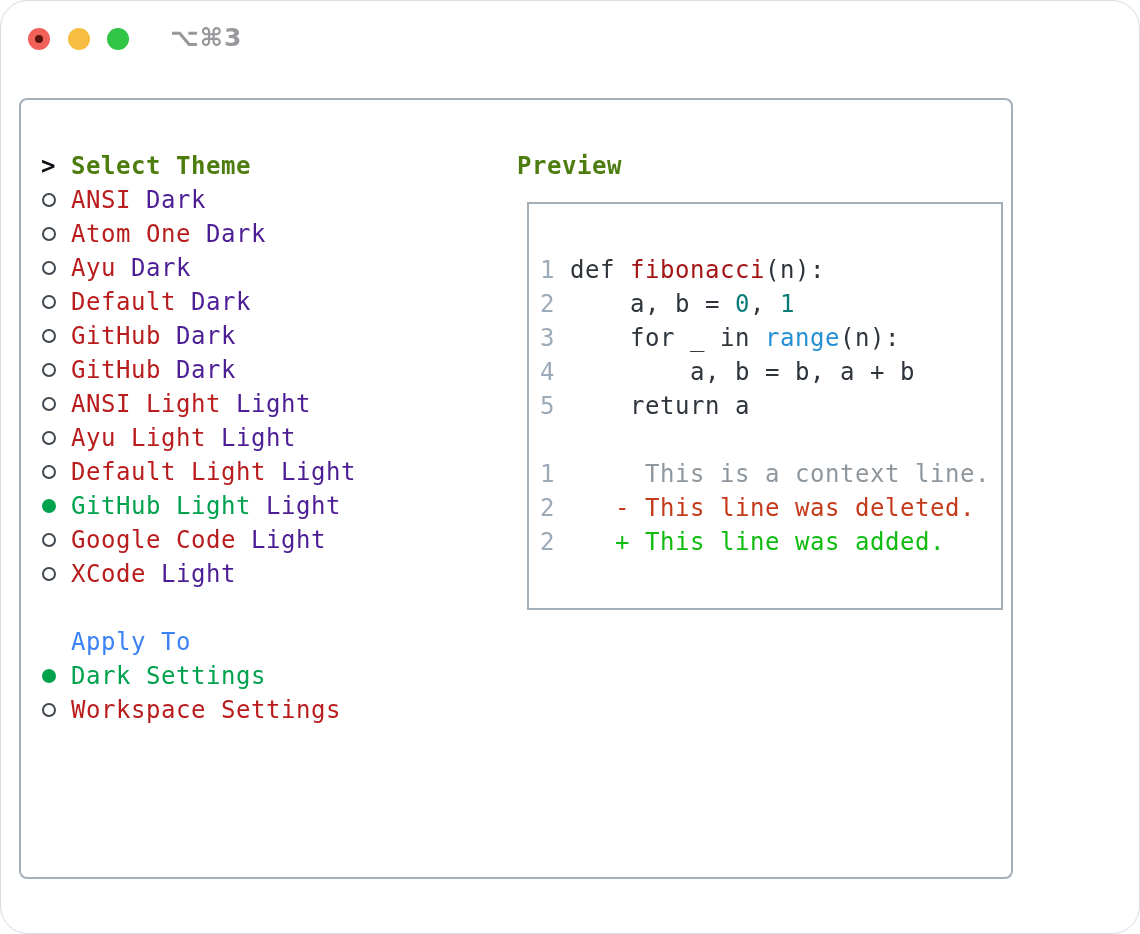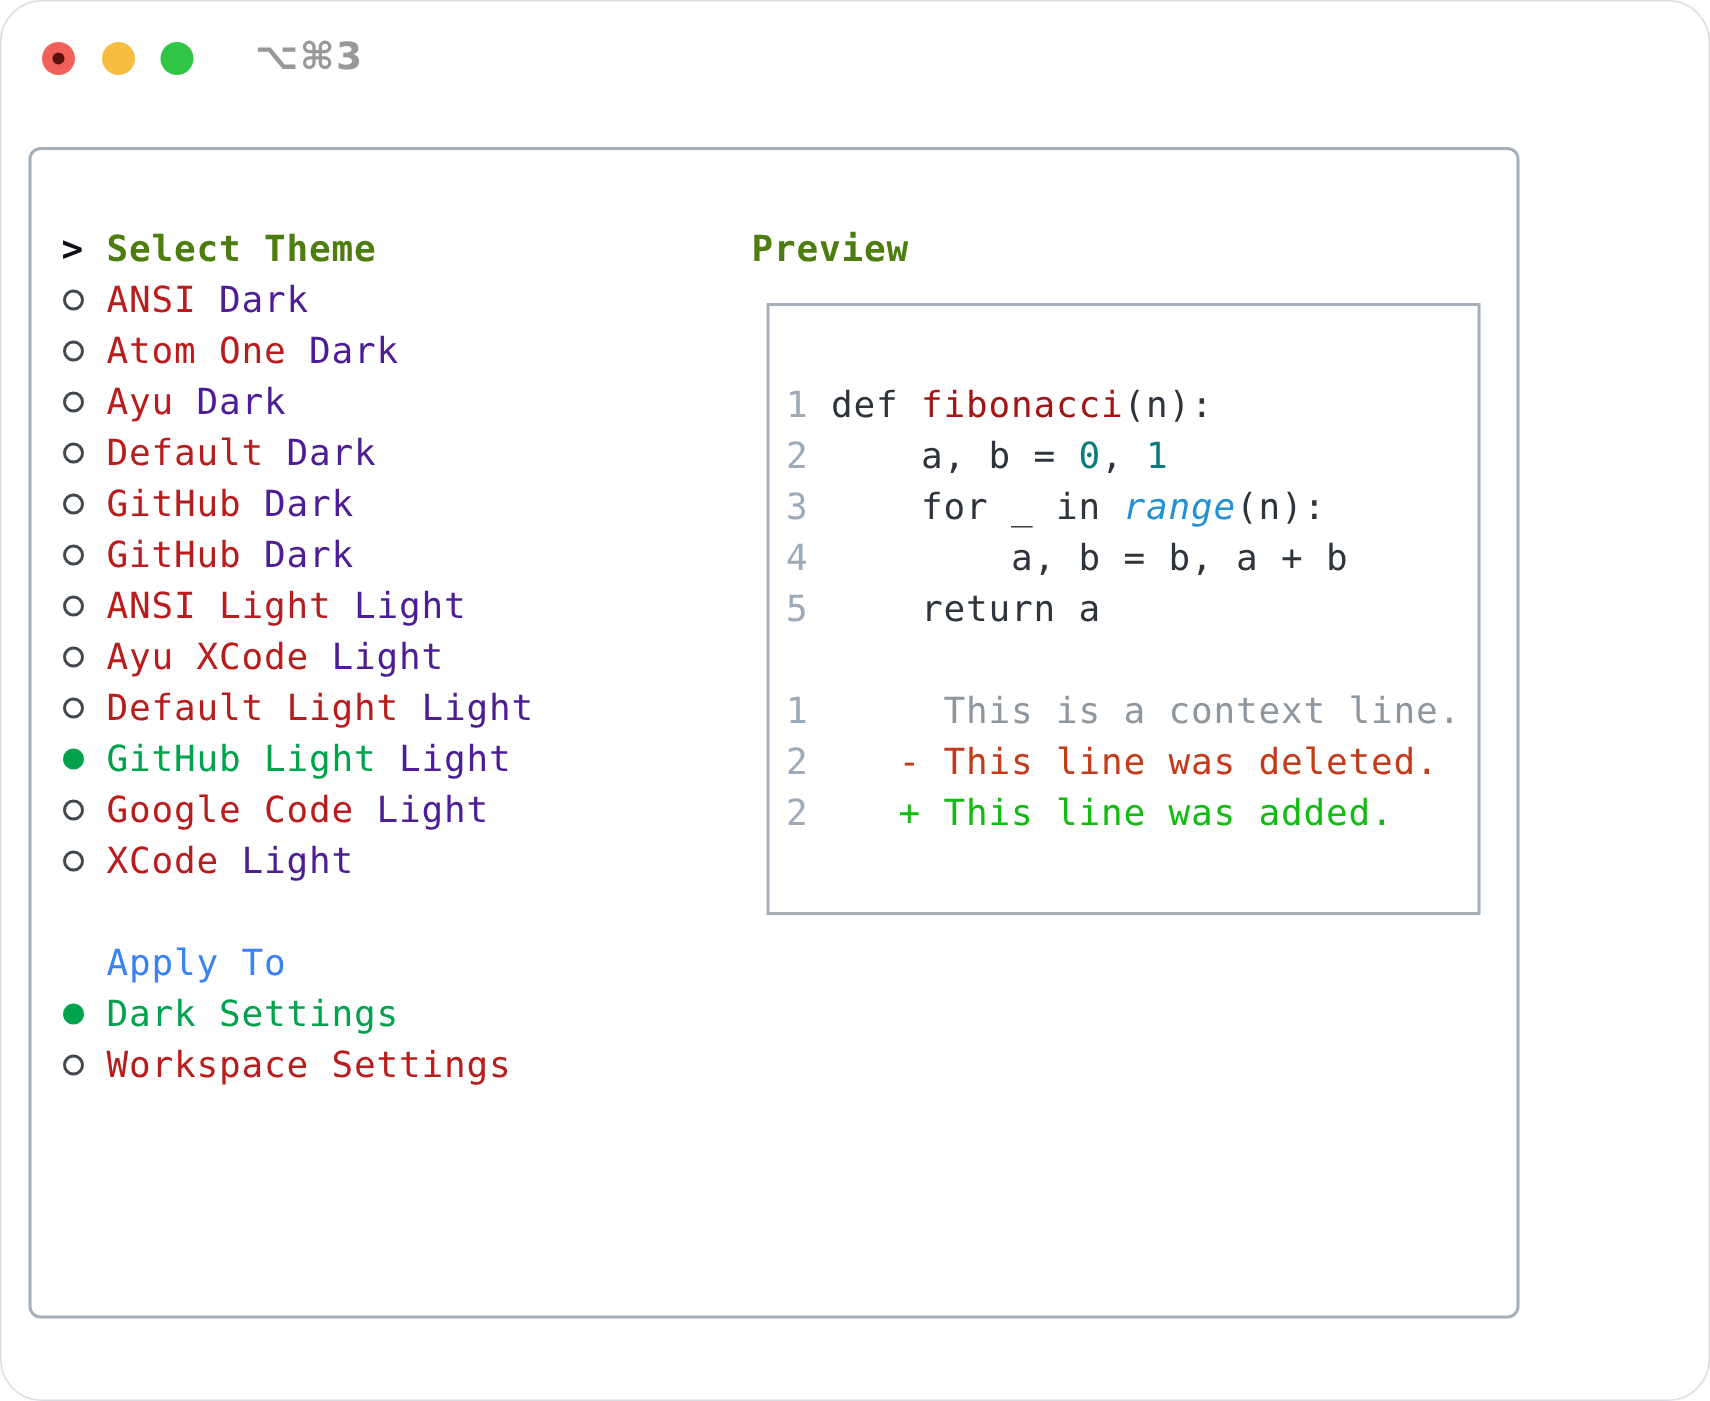--- a/index.html
+++ b/index.html
@@ -41,32 +41,32 @@
         border:2px solid #42484f;background:transparent;margin-left:1px;}
   .row .name{color:#b91c1c;}
   .row .variant{color:#4c1d95;margin-left:15px;}
   .row .variant:empty{display:none;}
   .row.selected .name{color:var(--accent-green,#00a24d);}
   .row.selected .ring{border-color:var(--accent-green,#00a24d);
                       background:var(--accent-green,#00a24d);}
   .hint{color:#a7b1bf;}
 
   
-  .right-col{position:absolute;left:480px;top:49px;}
+  .right-col{position:absolute;left:496px;top:49px;}
   .preview-box{margin-left:10px;margin-top:19px;width:476px;height:408px;
                box-sizing:border-box;border:2px solid #a5afba;background:#ffffff;
                padding:49px 0 0 11px;overflow:hidden;}
   .cline{display:flex;height:34px;line-height:34px;font-size:24px;
          letter-spacing:0.55px;white-space:pre;}
   .lnum{display:inline-block;width:30px;flex:0 0 30px;color:#9daab8;}
   .code-gap{height:34px;}
   .seg-plain{color:#2e343b;}
   .seg-function{color:var(--syn-function,#a31515);}
   .seg-number{color:var(--syn-number,#0b7d79);}
-  .seg-builtin{color:var(--syn-builtin,#2590d2);font-style:italic;}
+  .seg-builtin{color:var(--syn-builtin,#2590d2);}
   .seg-context{color:#8f979e;}
   .seg-deleted{color:var(--diff-deleted,#c43b1c);}
   .seg-added{color:var(--diff-added,#0fbc0f);}
 </style>
 </head>
 <body>
 
 <div class="window">
 
   <div class="traffic tl-close">
@@ -133,21 +133,21 @@
             <span class="marker">
               <span class="ring"></span>
             </span>
             <span class="name">ANSI Light</span>
             <span class="variant">Light</span>
           </div>
           <div class="mono-row row">
             <span class="marker">
               <span class="ring"></span>
             </span>
-            <span class="name">Ayu XCode</span>
+            <span class="name">Ayu Light</span>
             <span class="variant">Light</span>
           </div>
           <div class="mono-row row">
             <span class="marker">
               <span class="ring"></span>
             </span>
             <span class="name">Default Light</span>
             <span class="variant">Light</span>
           </div>
           <div class="mono-row row selected">

